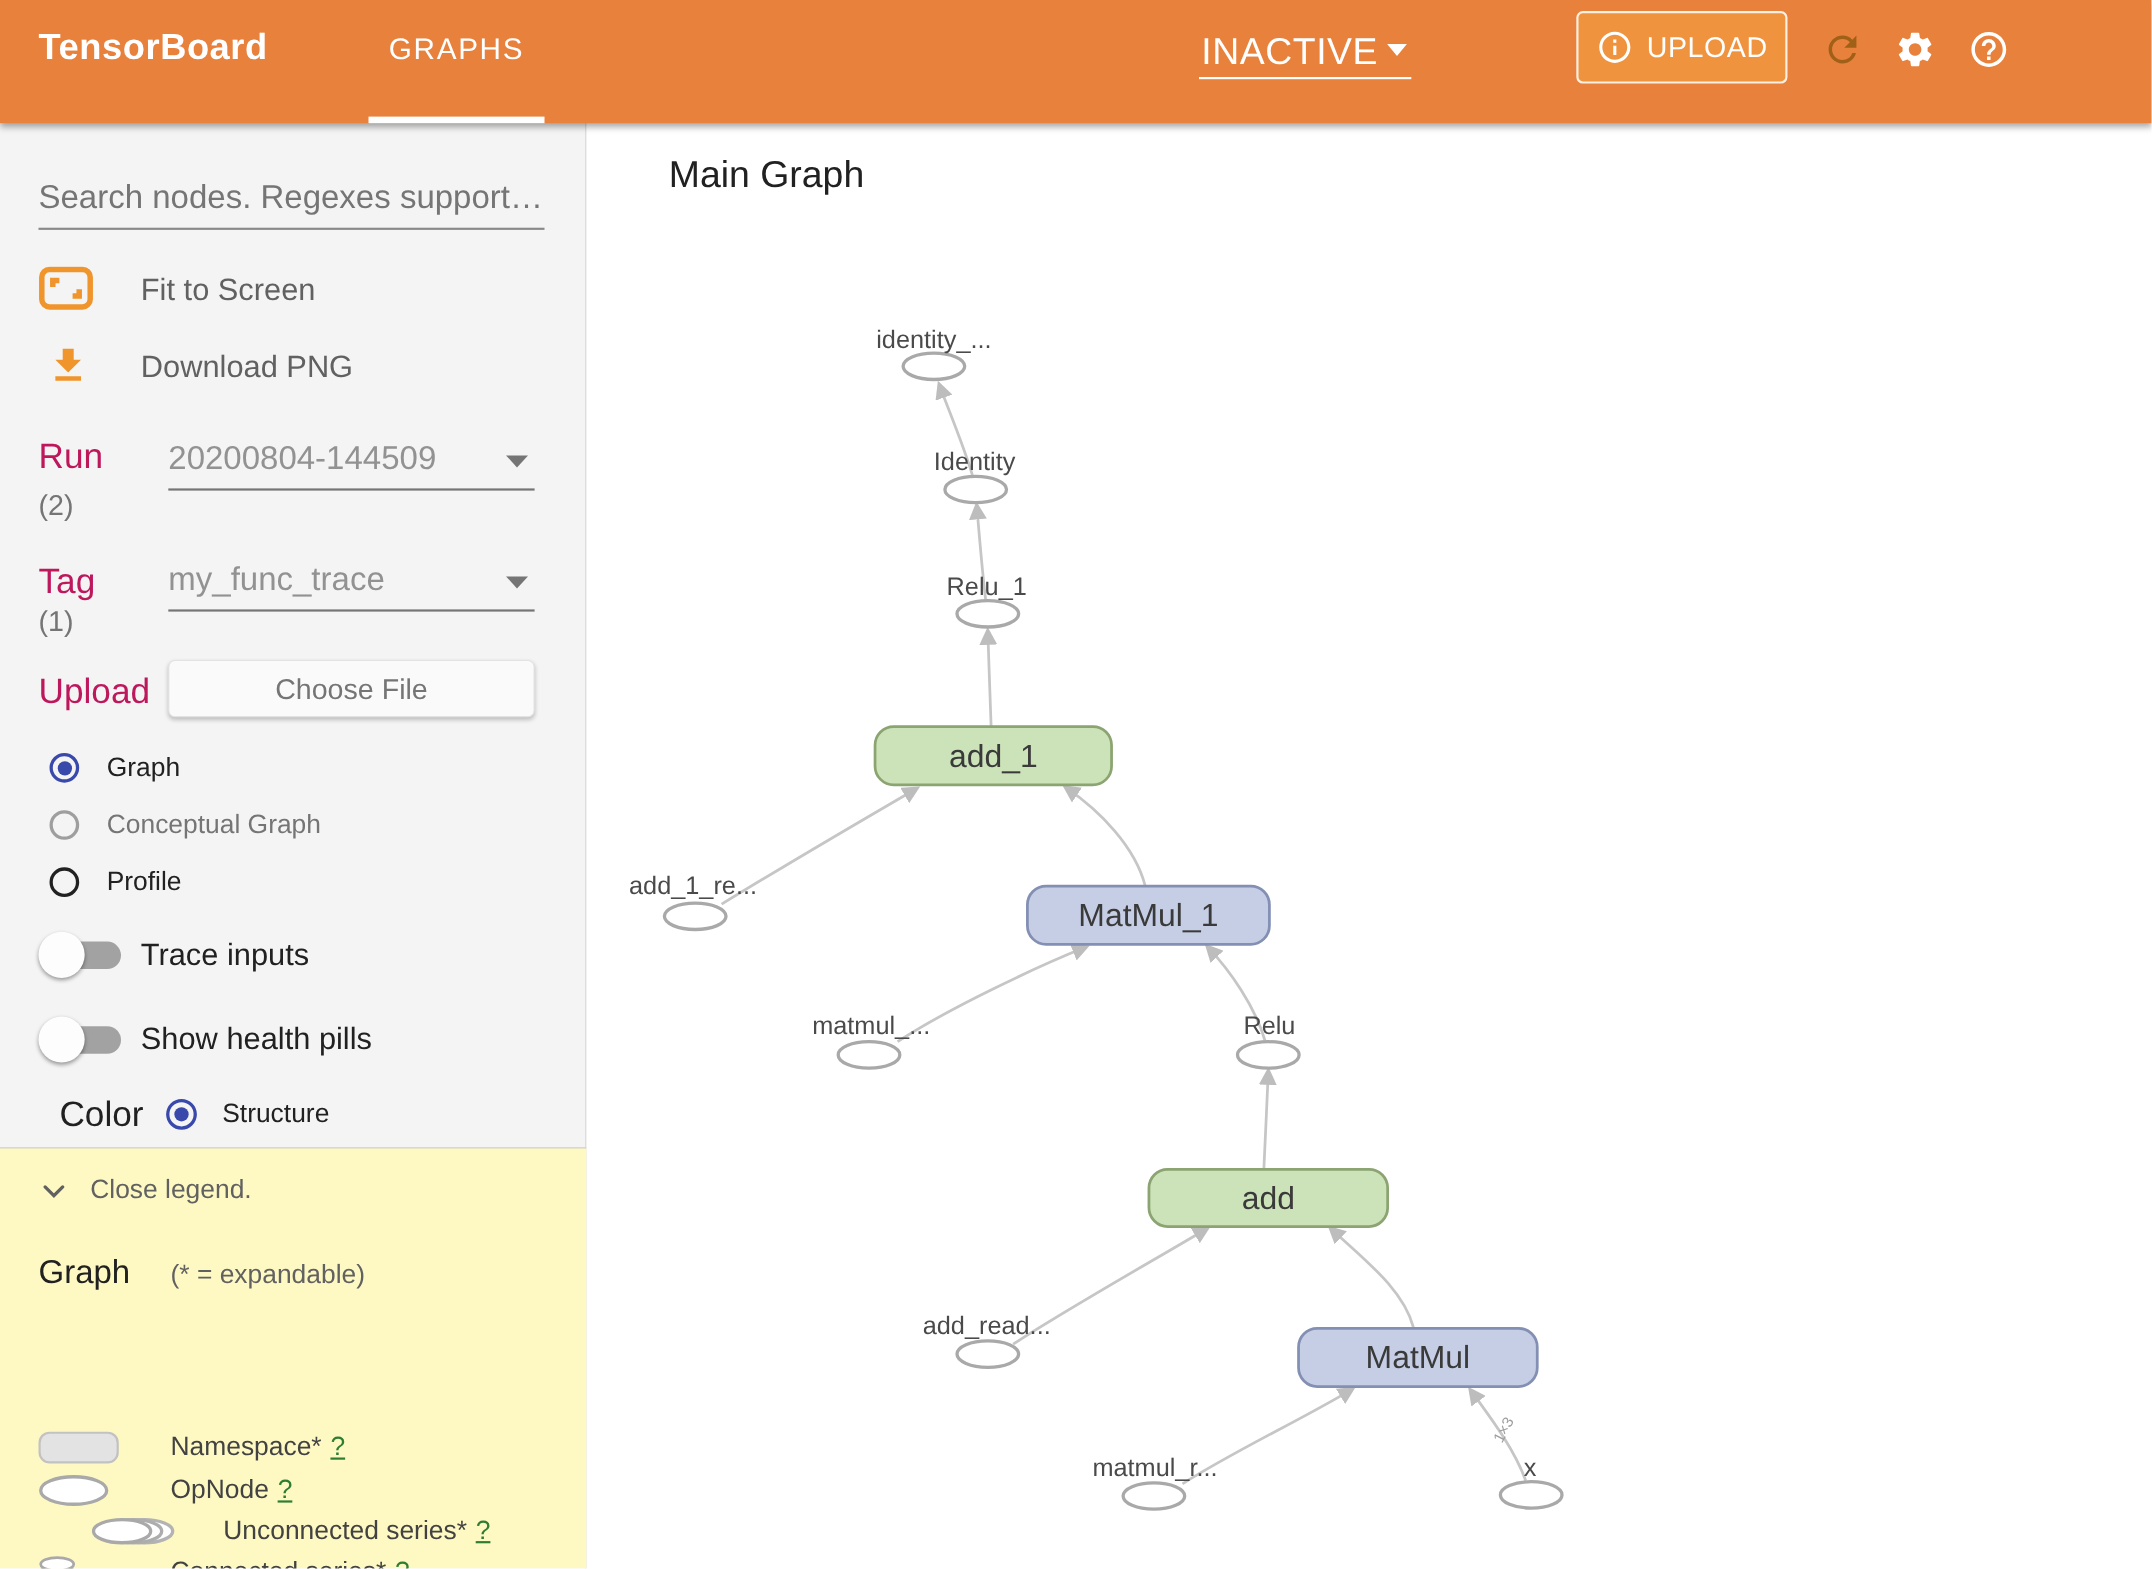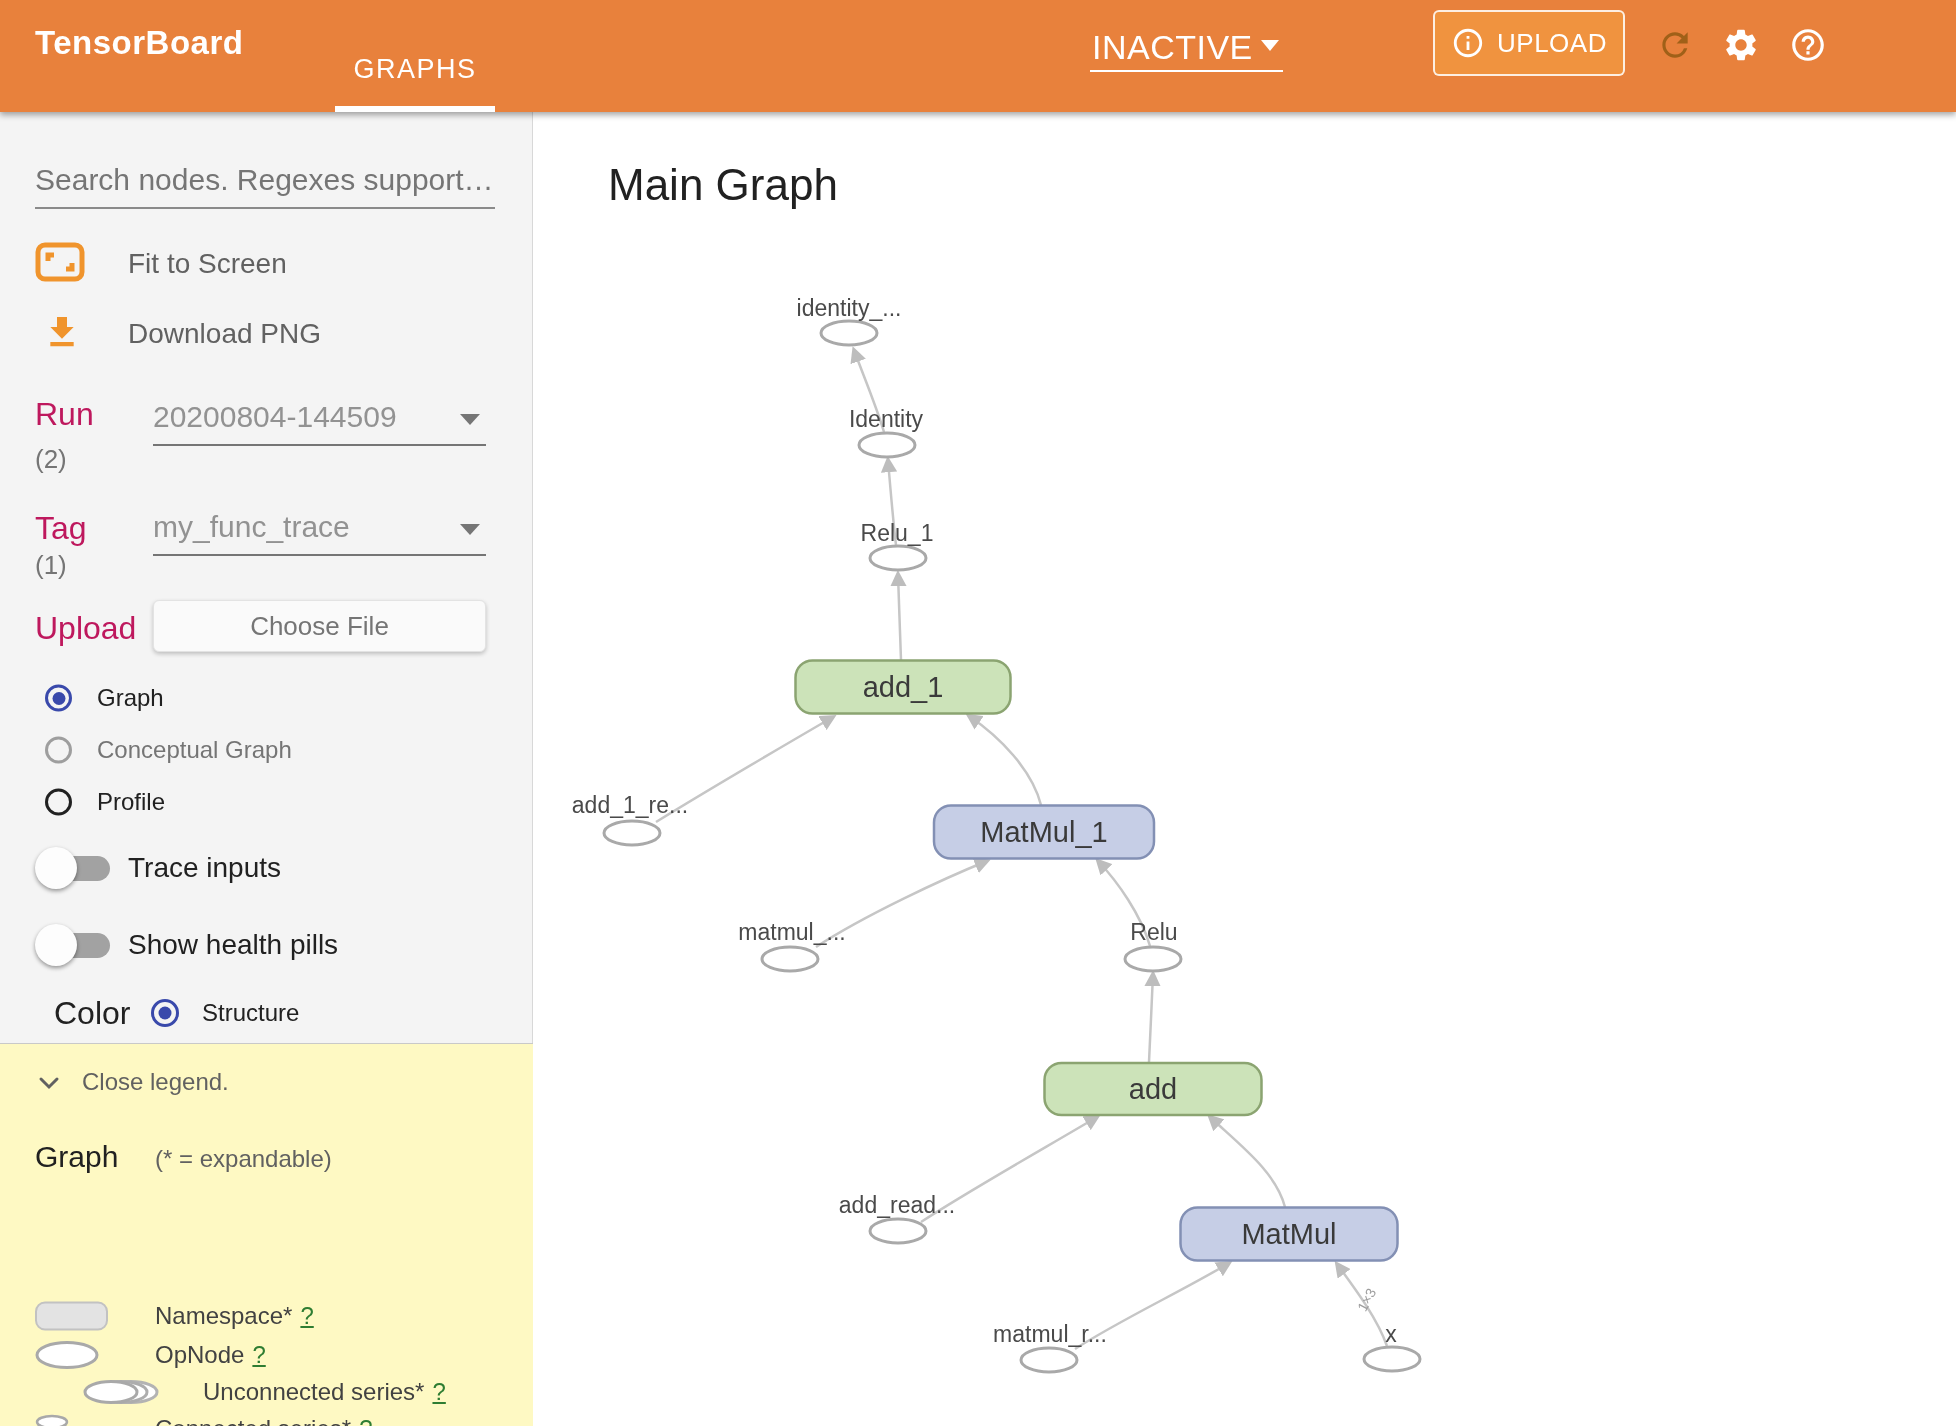--- a/index.html
+++ b/index.html
@@ -4,21 +4,21 @@
 <style>
   * { margin:0; padding:0; box-sizing:border-box; }
   html,body { width:1956px; height:1426px; font-family:"Liberation Sans", sans-serif; background:#ffffff; overflow:hidden; }
   #stage { position:relative; width:1956px; height:1426px; background:#ffffff; }
 
   
   #header { position:absolute; left:0; top:0; width:1956px; height:112px;
             background:#e8813c; z-index:30; box-shadow:0 3px 6px rgba(0,0,0,0.35); }
   #app-title { position:absolute; left:35px; top:24px; font-size:33px; font-weight:bold; color:#ffffff; letter-spacing:0.5px; }
   #tab-graphs { position:absolute; left:335px; top:0; width:160px; height:90px; display:flex; align-items:center; justify-content:center;
-                color:#ffffff; font-size:27px; font-weight:500; letter-spacing:1.5px; cursor:pointer;margin-top:24px; }
+                color:#ffffff; font-size:27px; font-weight:500; letter-spacing:1.5px; cursor:pointer; }
   #tab-indicator { position:absolute; left:335px; bottom:0; width:160px; height:6px; background:#ffffff; }
   #status-select { position:absolute; left:1090px; top:24px; width:193px; height:48px; border-bottom:2px solid #ffffff; cursor:pointer; }
   #status-select .val { position:absolute; left:2px; top:4px; color:#ffffff; font-size:34px; font-weight:500; letter-spacing:0.5px; }
   #status-select .arrow { position:absolute; right:4px; top:16px; width:0; height:0;
                           border-left:9px solid transparent; border-right:9px solid transparent; border-top:11px solid #ffffff; }
   #upload-btn { position:absolute; left:1433px; top:10px; width:192px; height:66px; background:#f0933f;
                 border:2px solid rgba(255,255,255,0.85); border-radius:6px; display:flex; align-items:center; justify-content:center;
                 gap:12px; color:#ffffff; font-size:26px; font-weight:500; letter-spacing:0.5px; cursor:pointer; }
   .hicon { position:absolute; top:26px; width:38px; height:38px; cursor:pointer; }
   #refresh-icon { left:1656px; }
@@ -76,21 +76,21 @@
   #legend-title { position:absolute; left:35px; top:96px; font-size:30px; color:#212121; }
   #legend-subtitle { position:absolute; left:155px; top:101px; font-size:24px; color:#616161; }
   .legend-row { position:absolute; left:0; width:533px; height:40px; }
   .legend-row .label { position:absolute; left:155px; top:50%; transform:translateY(-50%); font-size:24px; color:#424242; white-space:nowrap; }
   .legend-row .help { color:#2e7d32; text-decoration:underline; cursor:pointer; margin-left:8px; }
   #sw-namespace { position:absolute; left:35px; top:50%; transform:translateY(-50%); width:73px; height:29px;
                   background:#e3e3e3; border:2.5px solid #c2c2c2; border-radius:10px; }
   .sw-svg { position:absolute; left:35px; top:50%; transform:translateY(-50%); }
 
   
-  #main-title { position:absolute; left:608px; top:160px; font-size:44px; color:#212121; z-index:5; }
+  #main-title { position:absolute; left:608px; top:140px; font-size:34px; color:#212121; z-index:5; }
   #graph-svg { position:absolute; left:0; top:0; width:1956px; height:1426px; z-index:1; }
   .edge { fill:none; stroke:#c6c6c6; stroke-width:2.5; }
   .op-ellipse { fill:#ffffff; stroke:#a9a9a9; stroke-width:3; cursor:pointer; }
   .op-label { font-size:23px; fill:#4a4a4a; text-anchor:middle; font-family:"Liberation Sans",sans-serif; }
   .rect-label { font-size:29px; fill:#3a3a3a; text-anchor:middle; font-family:"Liberation Sans",sans-serif; }
   .edge-label { font-size:14px; fill:#9e9e9e; text-anchor:middle; font-family:"Liberation Sans",sans-serif; }
 </style>
 </head>
 <body>
 

